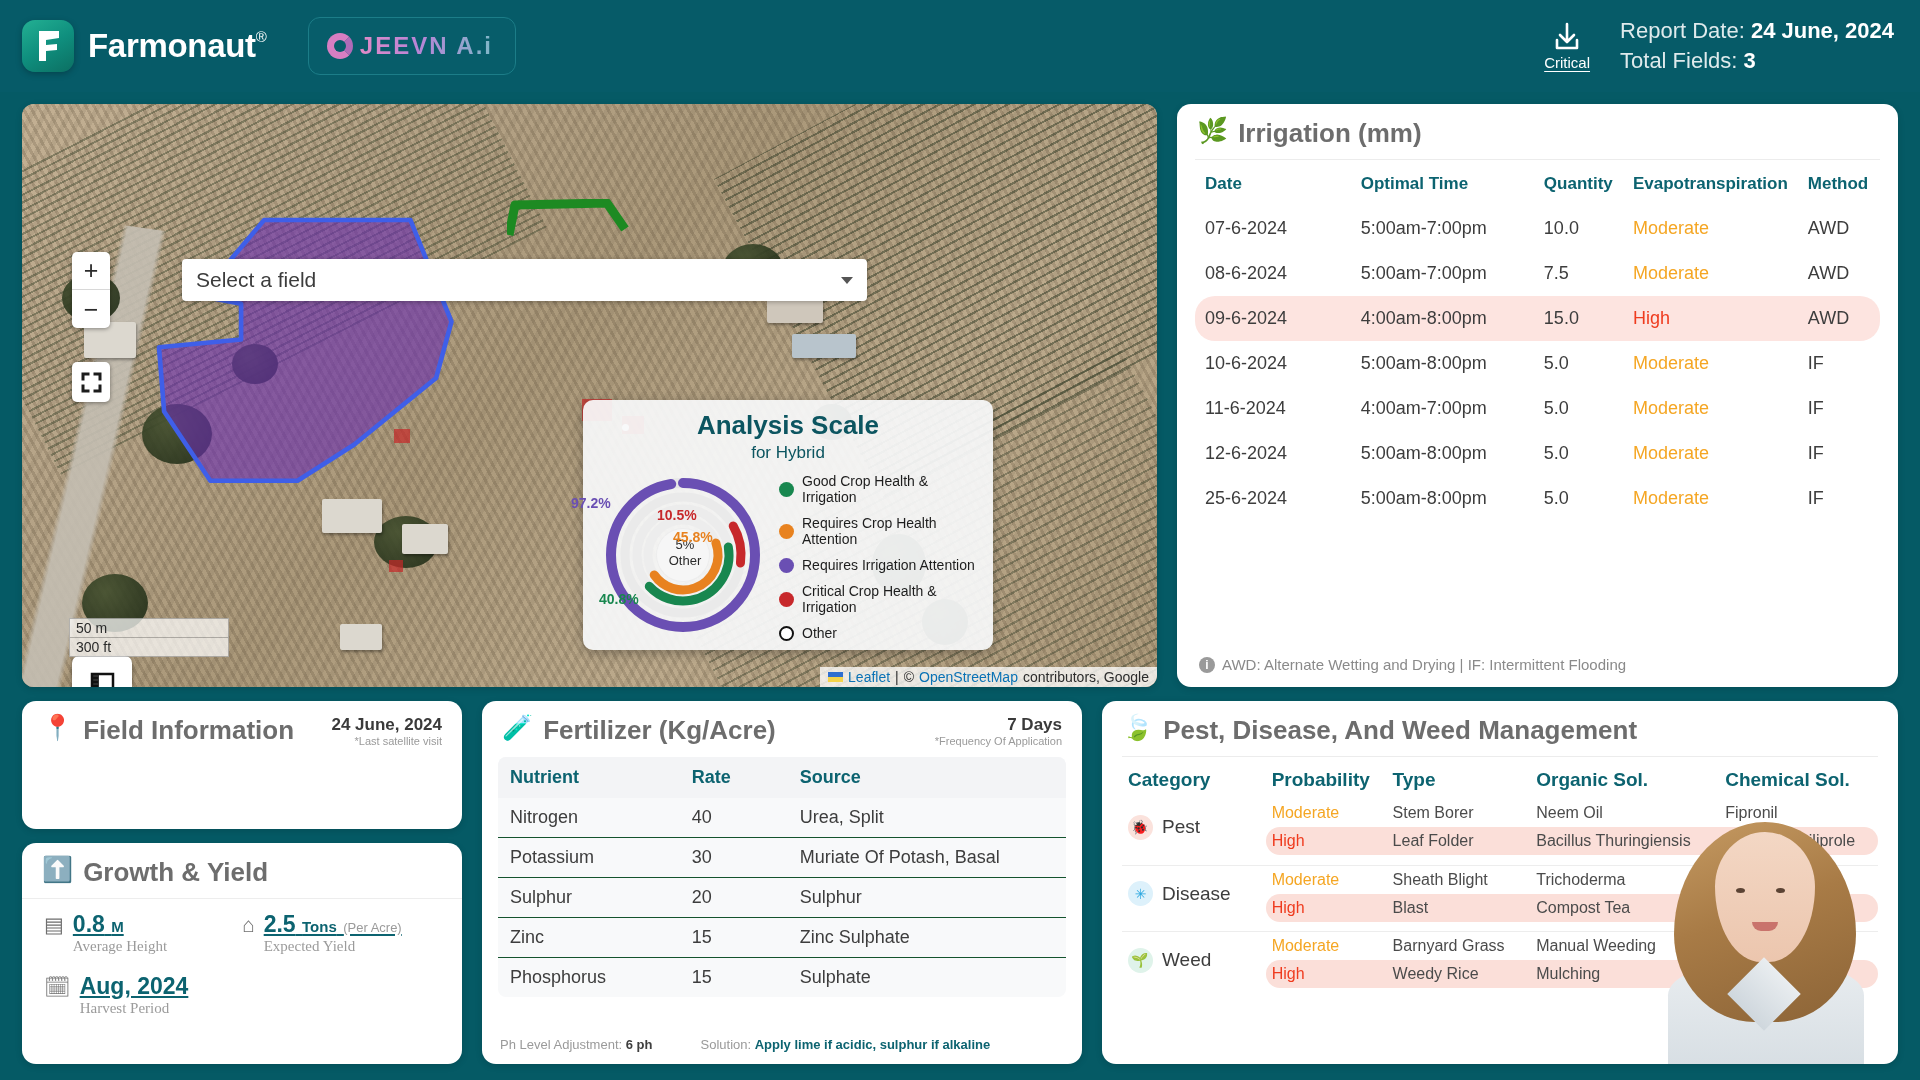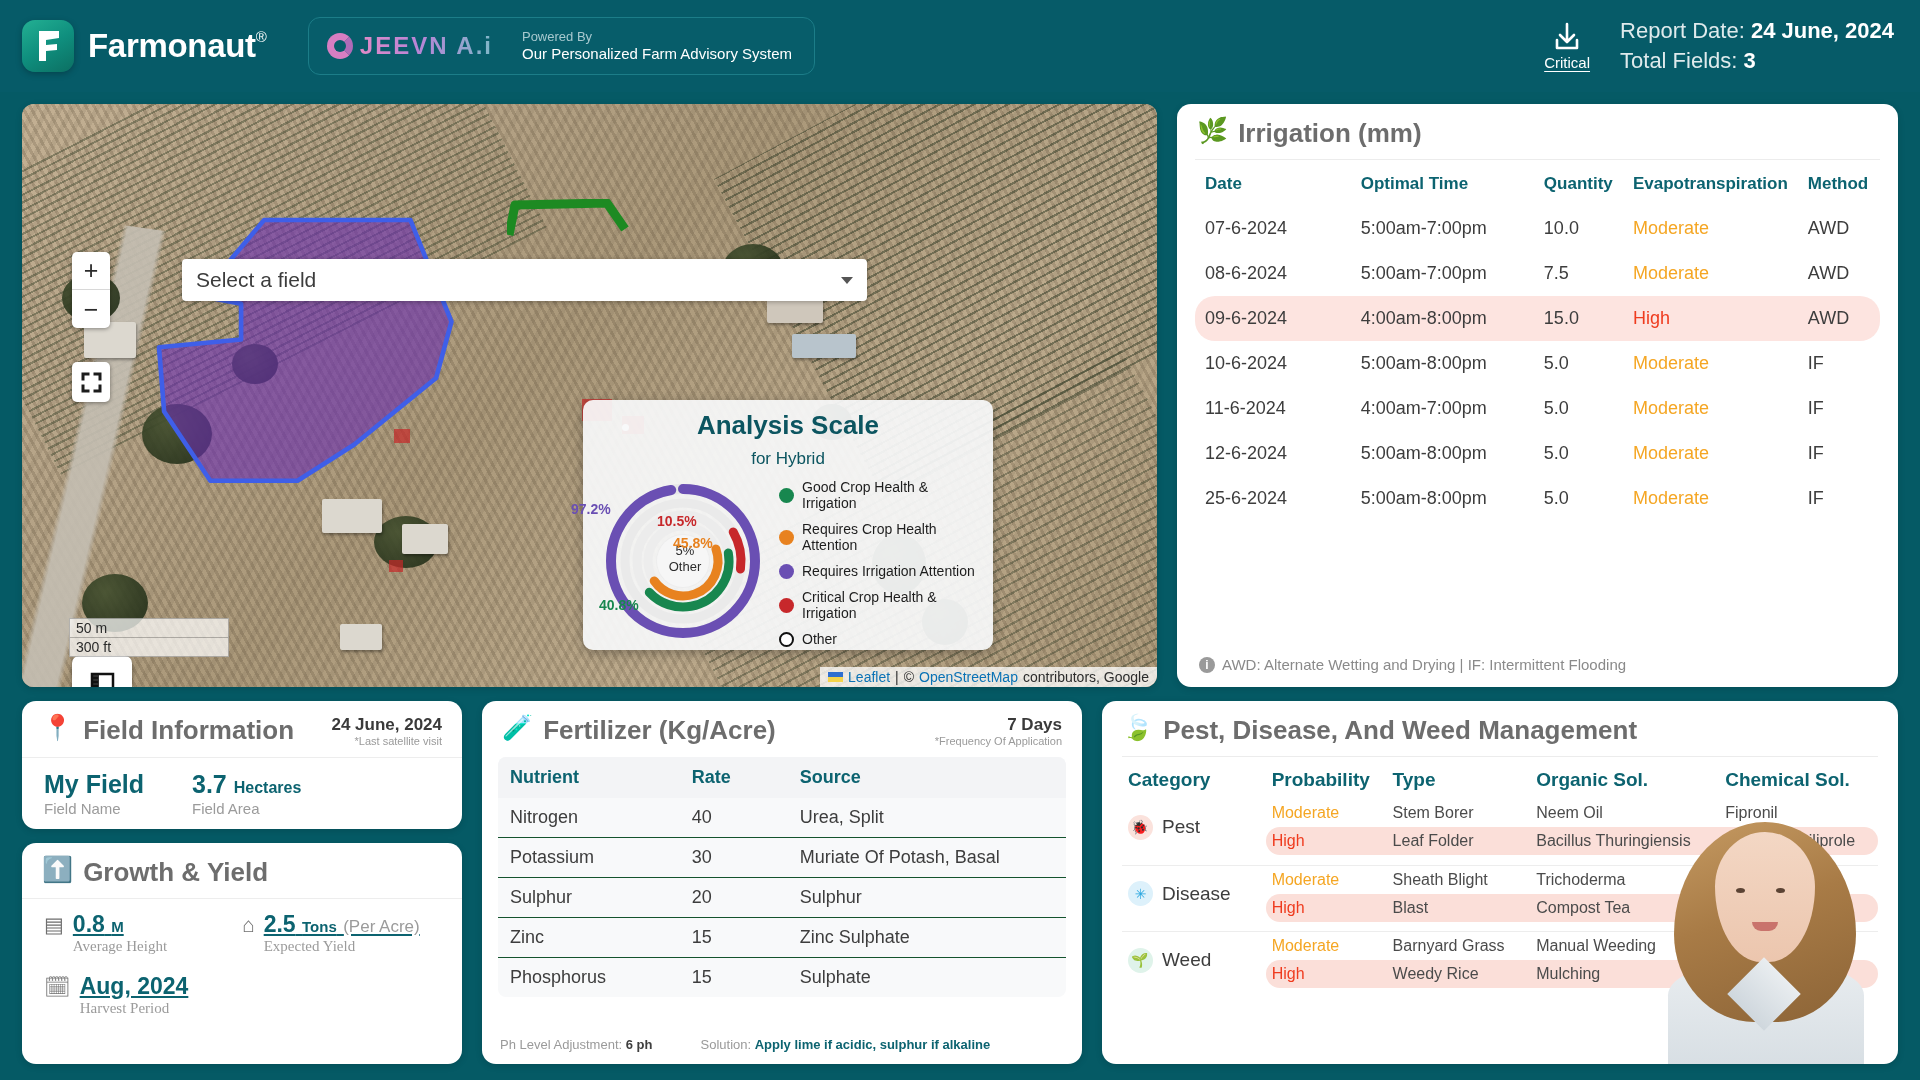--- a/index.html
+++ b/index.html
@@ -186,21 +186,21 @@
           background: linear-gradient(#2f6fd0 50%, #f3d34a 50%); }
 
   
   .analysis {
     position:absolute; right: 164px; bottom: 37px; width: 410px; height: 250px;
     background: rgba(248,249,250,.93); border-radius: 10px;
     box-shadow: 0 3px 12px rgba(0,0,0,.3);
     padding: 10px 12px 8px 12px;
   }
   .analysis h3 { text-align:center; color:#0c5560; font-size: 26px; font-weight:bold; }
-  .analysis .sub { text-align:center; color:#0c5560; font-size: 17px; margin-top:8px; }
+  .analysis .sub { text-align:center; color:#0c5560; font-size: 17px; margin-top:2px; }
   .analysis-body { display:flex; margin-top: 4px; }
   .gauge { position:relative; width: 180px; height: 172px; }
   .gauge svg { position:absolute; left:0; top:0; }
   .gauge .center-lbl {
     position:absolute; left: 50%; top: 50%; transform: translate(-50%,-50%);
     text-align:center; font-size: 13px; color:#2c2c2c; line-height:1.2;
   }
   .gauge .plab { position:absolute; font-size: 14px; font-weight:bold; }
   .legend { flex:1; padding-left: 4px; padding-top: 6px; }
   .legend .li { display:flex; align-items:center; gap:8px; margin-bottom: 10px; }
@@ -253,21 +253,21 @@
   .kv .k { font-size: 15px; color:#9b9b9b; margin-top:1px; }
 
   .growth { flex:1; }
   .growth .grid {
     display:flex; flex-wrap:wrap; padding: 12px 22px 0 22px; border-top:1px solid #ededed;
   }
   .growth .cell { width: 50%; display:flex; gap:9px; margin-bottom: 18px; }
   .growth .cell .gi { font-size: 21px; color:#6f6f6f; line-height:1; margin-top:3px; }
   .growth .cell .v { font-size: 23px; color:#0c6370; font-weight:bold;text-decoration:underline; }
   .growth .cell .v .u { font-size: 15px; }
-  .growth .cell .v .u2 { font-size: 17px; color:#9b9b9b; font-weight:normal; }
+  .growth .cell .v .u2 { font-size: 13px; color:#9b9b9b; font-weight:normal; }
   .growth .cell .k { font-size: 15px; color:#9b9b9b;font-family:Liberation Serif, serif; }
 
   
   .fert { width: 600px; flex: 0 0 600px; display:flex; flex-direction:column; }
   .fert .tbl-wrap { padding: 0 16px; }
   .fert table { background:#f8f9fa; border-radius:8px; overflow:hidden; }
   .fert th { background:#f3f4f6; font-size:18px; padding: 10px 12px; }
   .fert td { padding: 9px 12px; border-top:1px solid #14532d; }
   .fert tbody tr:first-child td { border-top: none; }
   .fert .foot {
@@ -345,24 +345,20 @@
       </div>
       <div class="brand-name">
         <span>Farmonaut</span><sup>®</sup>
       </div>
     </div>
 
     <div class="jeevn-chip">
       <div class="jeevn-logo">
         <div class="jeevn-ring"></div>
         <div class="jeevn-word">JEEVN A.i</div>
-      </div>
-      <div class="jeevn-sub">
-        <span class="s1">Powered By</span>
-        <span class="s2">Our Personalized Farm Advisory System</span>
       </div>
     </div>
 
     <div class="header-right">
       <div class="download-btn">
         <svg width="36" height="30" viewBox="0 0 36 30">
           <path d="M18 2 L18 19 M11 13 L18 20 L25 13" stroke="#fff" stroke-width="2.6" fill="none" stroke-linecap="round" stroke-linejoin="round"></path>
           <path d="M8 18 L8 26 L28 26 L28 18" stroke="#fff" stroke-width="2.6" fill="none" stroke-linecap="round" stroke-linejoin="round"></path>
         </svg>
         <span class="lbl">Critical</span>
@@ -598,31 +594,20 @@
 
         <div class="card fieldinfo">
           <div class="panel-head">
             <span class="ico">📍</span>
             <h2>Field Information</h2>
             <div class="right">
               <div class="big">24 June, 2024</div>
               <div class="small">*Last satellite visit</div>
             </div>
           </div>
-          <div class="vals">
-            <div class="kv">
-              <div class="v">My Field</div>
-              <div class="k">Field Name</div>
-            </div>
-            <div class="kv">
-              <div class="v"><span>3.7</span>
-                <span class="u">Hectares</span></div>
-              <div class="k">Field Area</div>
-            </div>
-          </div>
         </div>
 
         <div class="card growth">
           <div class="panel-head">
             <span class="ico">⬆️</span>
             <h2>Growth &amp; Yield</h2>
           </div>
           <div class="grid">
             <div class="cell">
               <span class="gi">▤</span>

